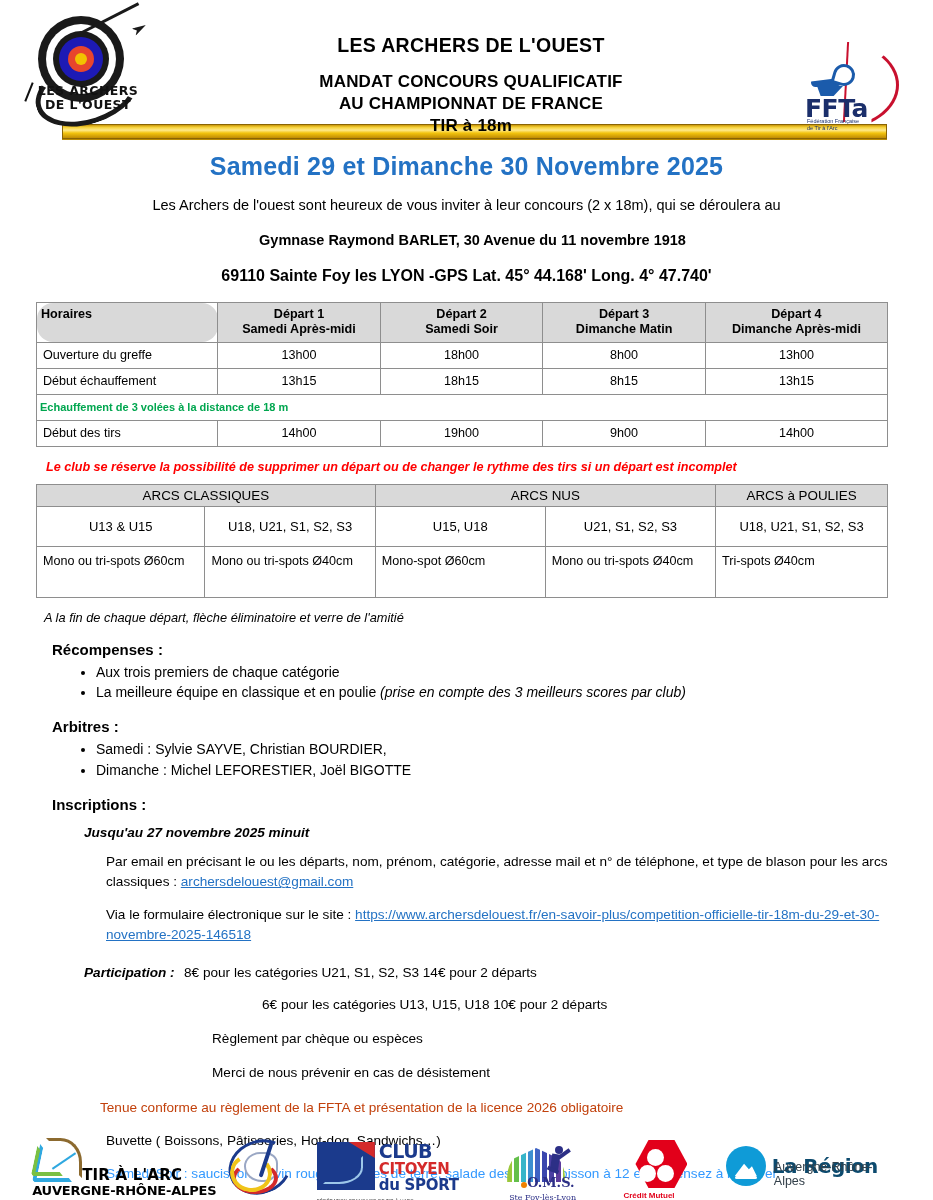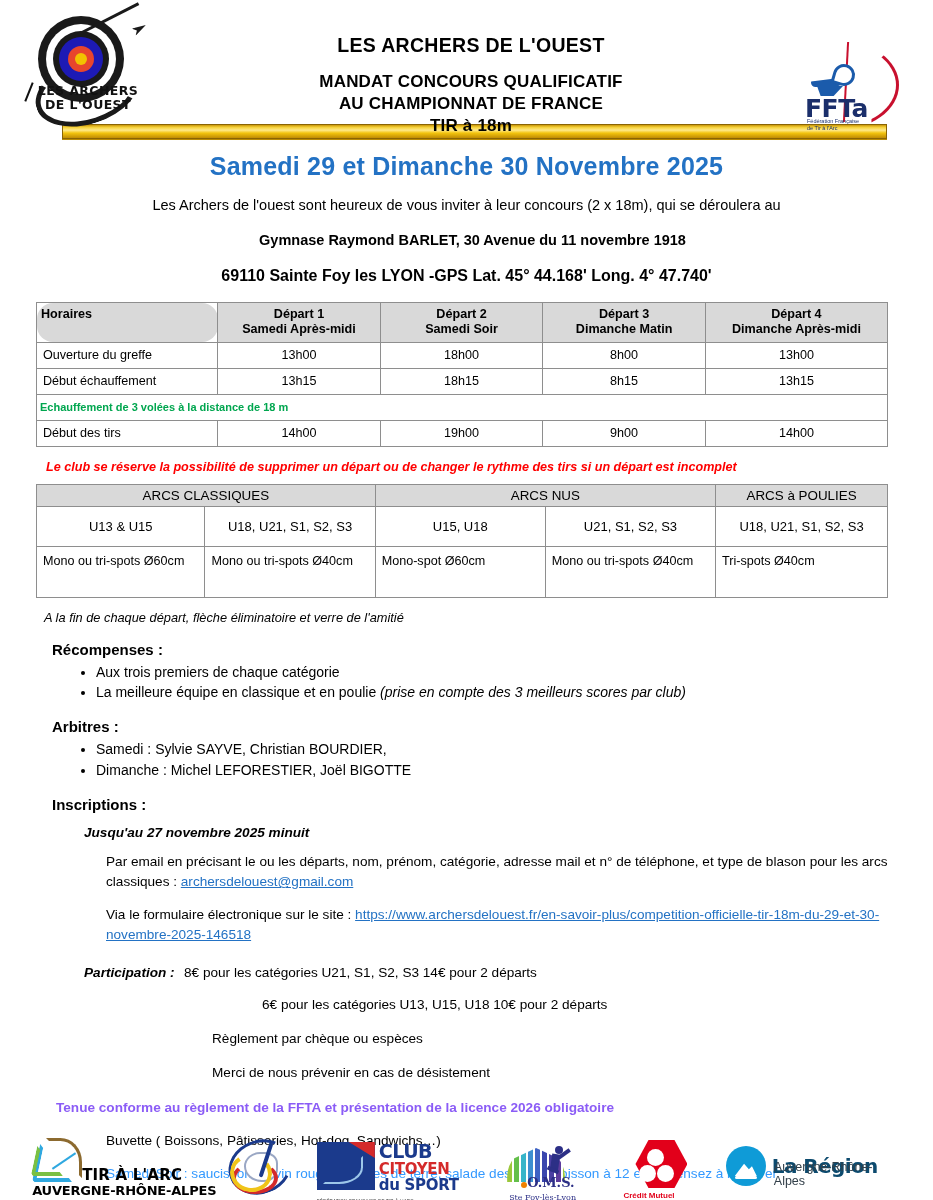--- a/index.html
+++ b/index.html
@@ -160,21 +160,21 @@
     font-size:13.6px;margin:12px 0 0 106px;width:790px;line-height:1.5;
   }
   a.lnk{color:#2372c4;text-decoration:underline;}
 
   .part-row{display:flex;margin:20px 0 0 0;font-size:13.6px;}
   .part-label{width:184px;text-align:left;padding-left:84px;font-style:italic;font-weight:bold;box-sizing:border-box;}
   .part-val{flex:1;}
   .part-val2{margin:17px 0 0 262px;font-size:13.6px;}
   .ind-line{margin:19px 0 0 212px;font-size:13.6px;}
 
-  .red-line{color:#8b5cf6;font-weight:bold;font-size:13.6px;margin:20px 0 0 56px;}
+  .red-line{color:#c2410c;font-weight:normal;font-size:13.6px;margin:20px 0 0 100px;}
   .plain-line{font-size:13.6px;margin:18px 0 0 106px;}
   .blue-line{color:#3399ff;font-size:13.6px;margin:18px 0 0 106px;}
 
   
   .footer{
     position:absolute;left:0;bottom:0;width:933px;height:80px;
     display:flex;align-items:flex-end;justify-content:space-around;
     padding:0 26px 2px 26px;box-sizing:border-box;
   }
   .flogo{position:relative;height:62px;display:flex;align-items:flex-end;}

